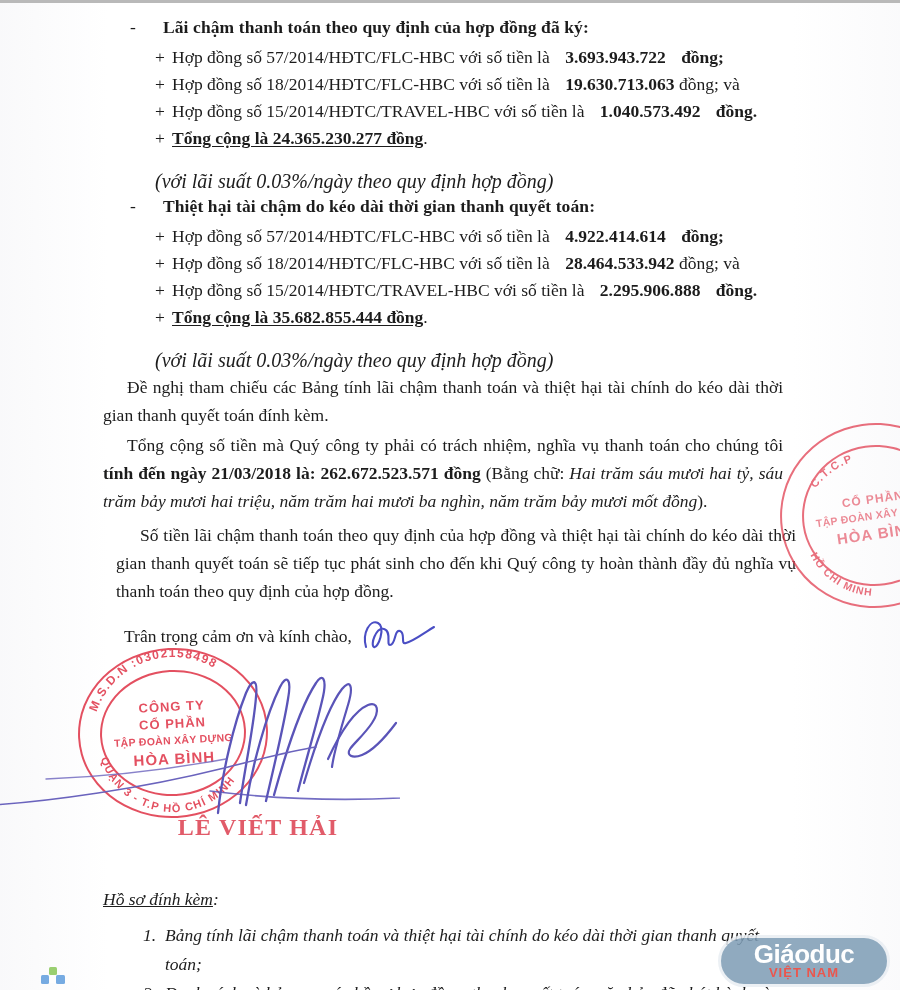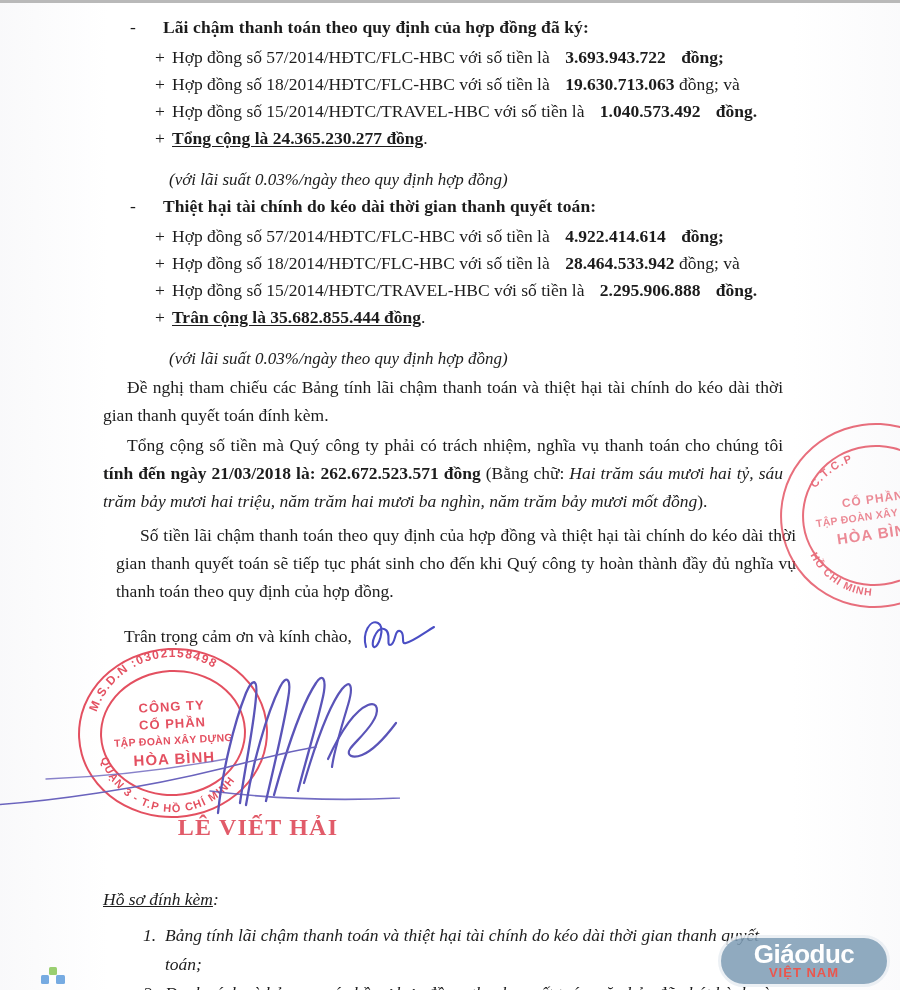--- a/index.html
+++ b/index.html
@@ -64,23 +64,23 @@
     top: 0;
   }
   .plus-row b { font-weight: bold; margin-left: 11px; }
   .total-line {
     text-decoration: underline;
     text-underline-offset: 2px;
     font-weight: bold;
   }
   .note-italic {
     position: absolute;
-    left: 169px;
+    left: 155px;
     font-style: italic;
-    font-size: 17px;
+    font-size: 20px;
   }
 
   
   .para {
     position: absolute;
     left: 103px;
     width: 680px;
     font-size: 17.5px;
     line-height: 28px;
     text-align: justify;
@@ -283,41 +283,41 @@
         <span class="plus">+</span>
         <span class="total-line">Tổng cộng là 24.365.230.277 đồng</span><span>.</span>
       </div>
 
       <div class="note-italic" style="top:152px;">(với lãi suất 0.03%/ngày theo quy định hợp đồng)</div>
     </div>
 
     <div class="section" style="top:195px;">
       <div class="dash-row">
         <span class="dash">-</span>
-        <span>Thiệt hại tài chính do kéo dài thời gian thanh quyết toán:</span>
+        <span>Thiệt hại tài chậm do kéo dài thời gian thanh quyết toán:</span>
       </div>
 
       <div class="plus-row" style="position:absolute;top:30px;left:0;width:100%;">
         <span class="plus">+</span>
         <span>Hợp đồng số 57/2014/HĐTC/FLC-HBC với số tiền là </span><b>4.922.414.614</b><b> đồng;</b>
       </div>
 
       <div class="plus-row" style="position:absolute;top:57px;left:0;width:100%;">
         <span class="plus">+</span>
         <span>Hợp đồng số 18/2014/HĐTC/FLC-HBC với số tiền là </span><b>28.464.533.942</b><span> đồng; và</span>
       </div>
 
       <div class="plus-row" style="position:absolute;top:84px;left:0;width:100%;">
         <span class="plus">+</span>
         <span>Hợp đồng số 15/2014/HĐTC/TRAVEL-HBC với số tiền là </span><b>2.295.906.888</b><b> đồng.</b>
       </div>
 
       <div class="plus-row" style="position:absolute;top:111px;left:0;width:100%;">
         <span class="plus">+</span>
-        <span class="total-line">Trân cộng là 35.682.855.444 đồng</span><span>.</span>
+        <span class="total-line">Tổng cộng là 35.682.855.444 đồng</span><span>.</span>
       </div>
 
       <div class="note-italic" style="top:152px;">(với lãi suất 0.03%/ngày theo quy định hợp đồng)</div>
     </div>
 
     <div class="para" style="top:370px;">Đề nghị tham chiếu các Bảng tính lãi chậm thanh toán và thiệt hại tài chính do kéo dài thời gian thanh quyết toán đính kèm.</div>
 
     <div class="para" style="top:428px;"><span>Tổng cộng số tiền mà Quý công ty phải có trách nhiệm, nghĩa vụ thanh toán cho chúng tôi </span><b>tính đến ngày 21/03/2018 là: 262.672.523.571 đồng</b><span> (Bằng chữ: </span><i>Hai trăm sáu mươi hai tỷ, sáu trăm bảy mươi hai triệu, năm trăm hai mươi ba nghìn, năm trăm bảy mươi mốt đồng</i><span>).</span></div>
 
     <div class="para" style="top:518px;margin-left:13px;">Số tiền lãi chậm thanh toán theo quy định của hợp đồng và thiệt hại tài chính do kéo dài thời gian thanh quyết toán sẽ tiếp tục phát sinh cho đến khi Quý công ty hoàn thành đầy đủ nghĩa vụ thanh toán theo quy định của hợp đồng.</div>

